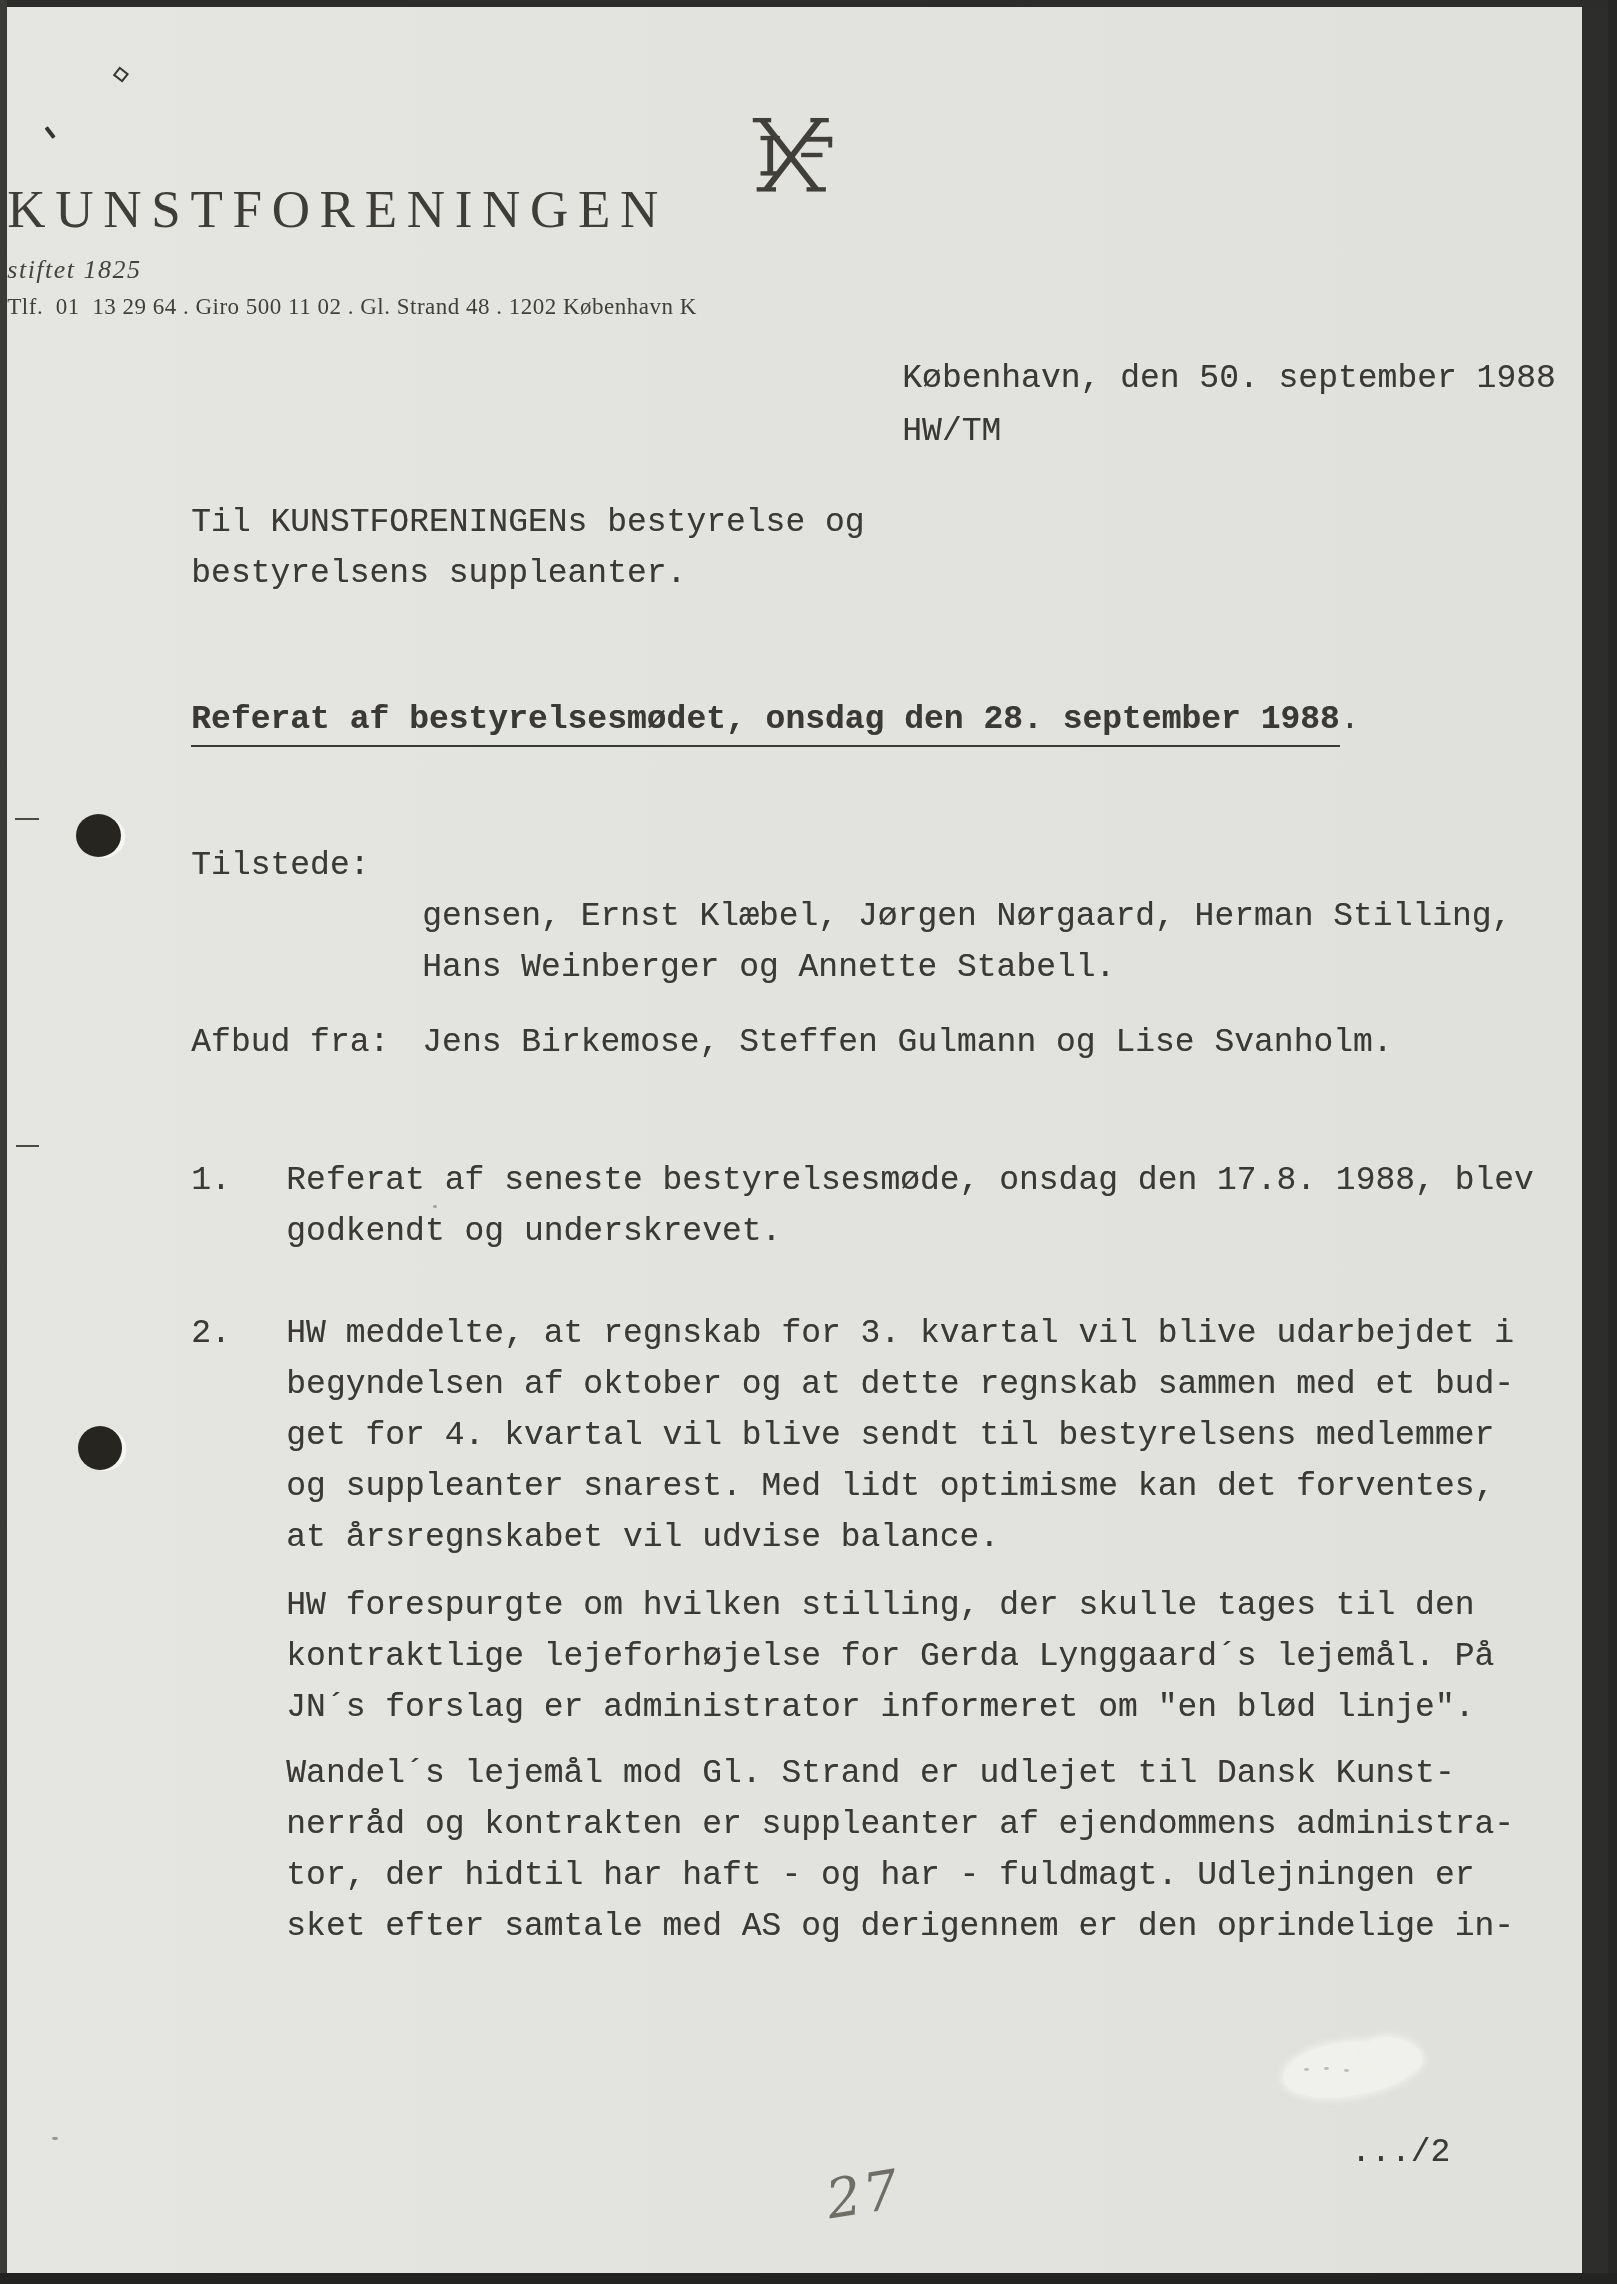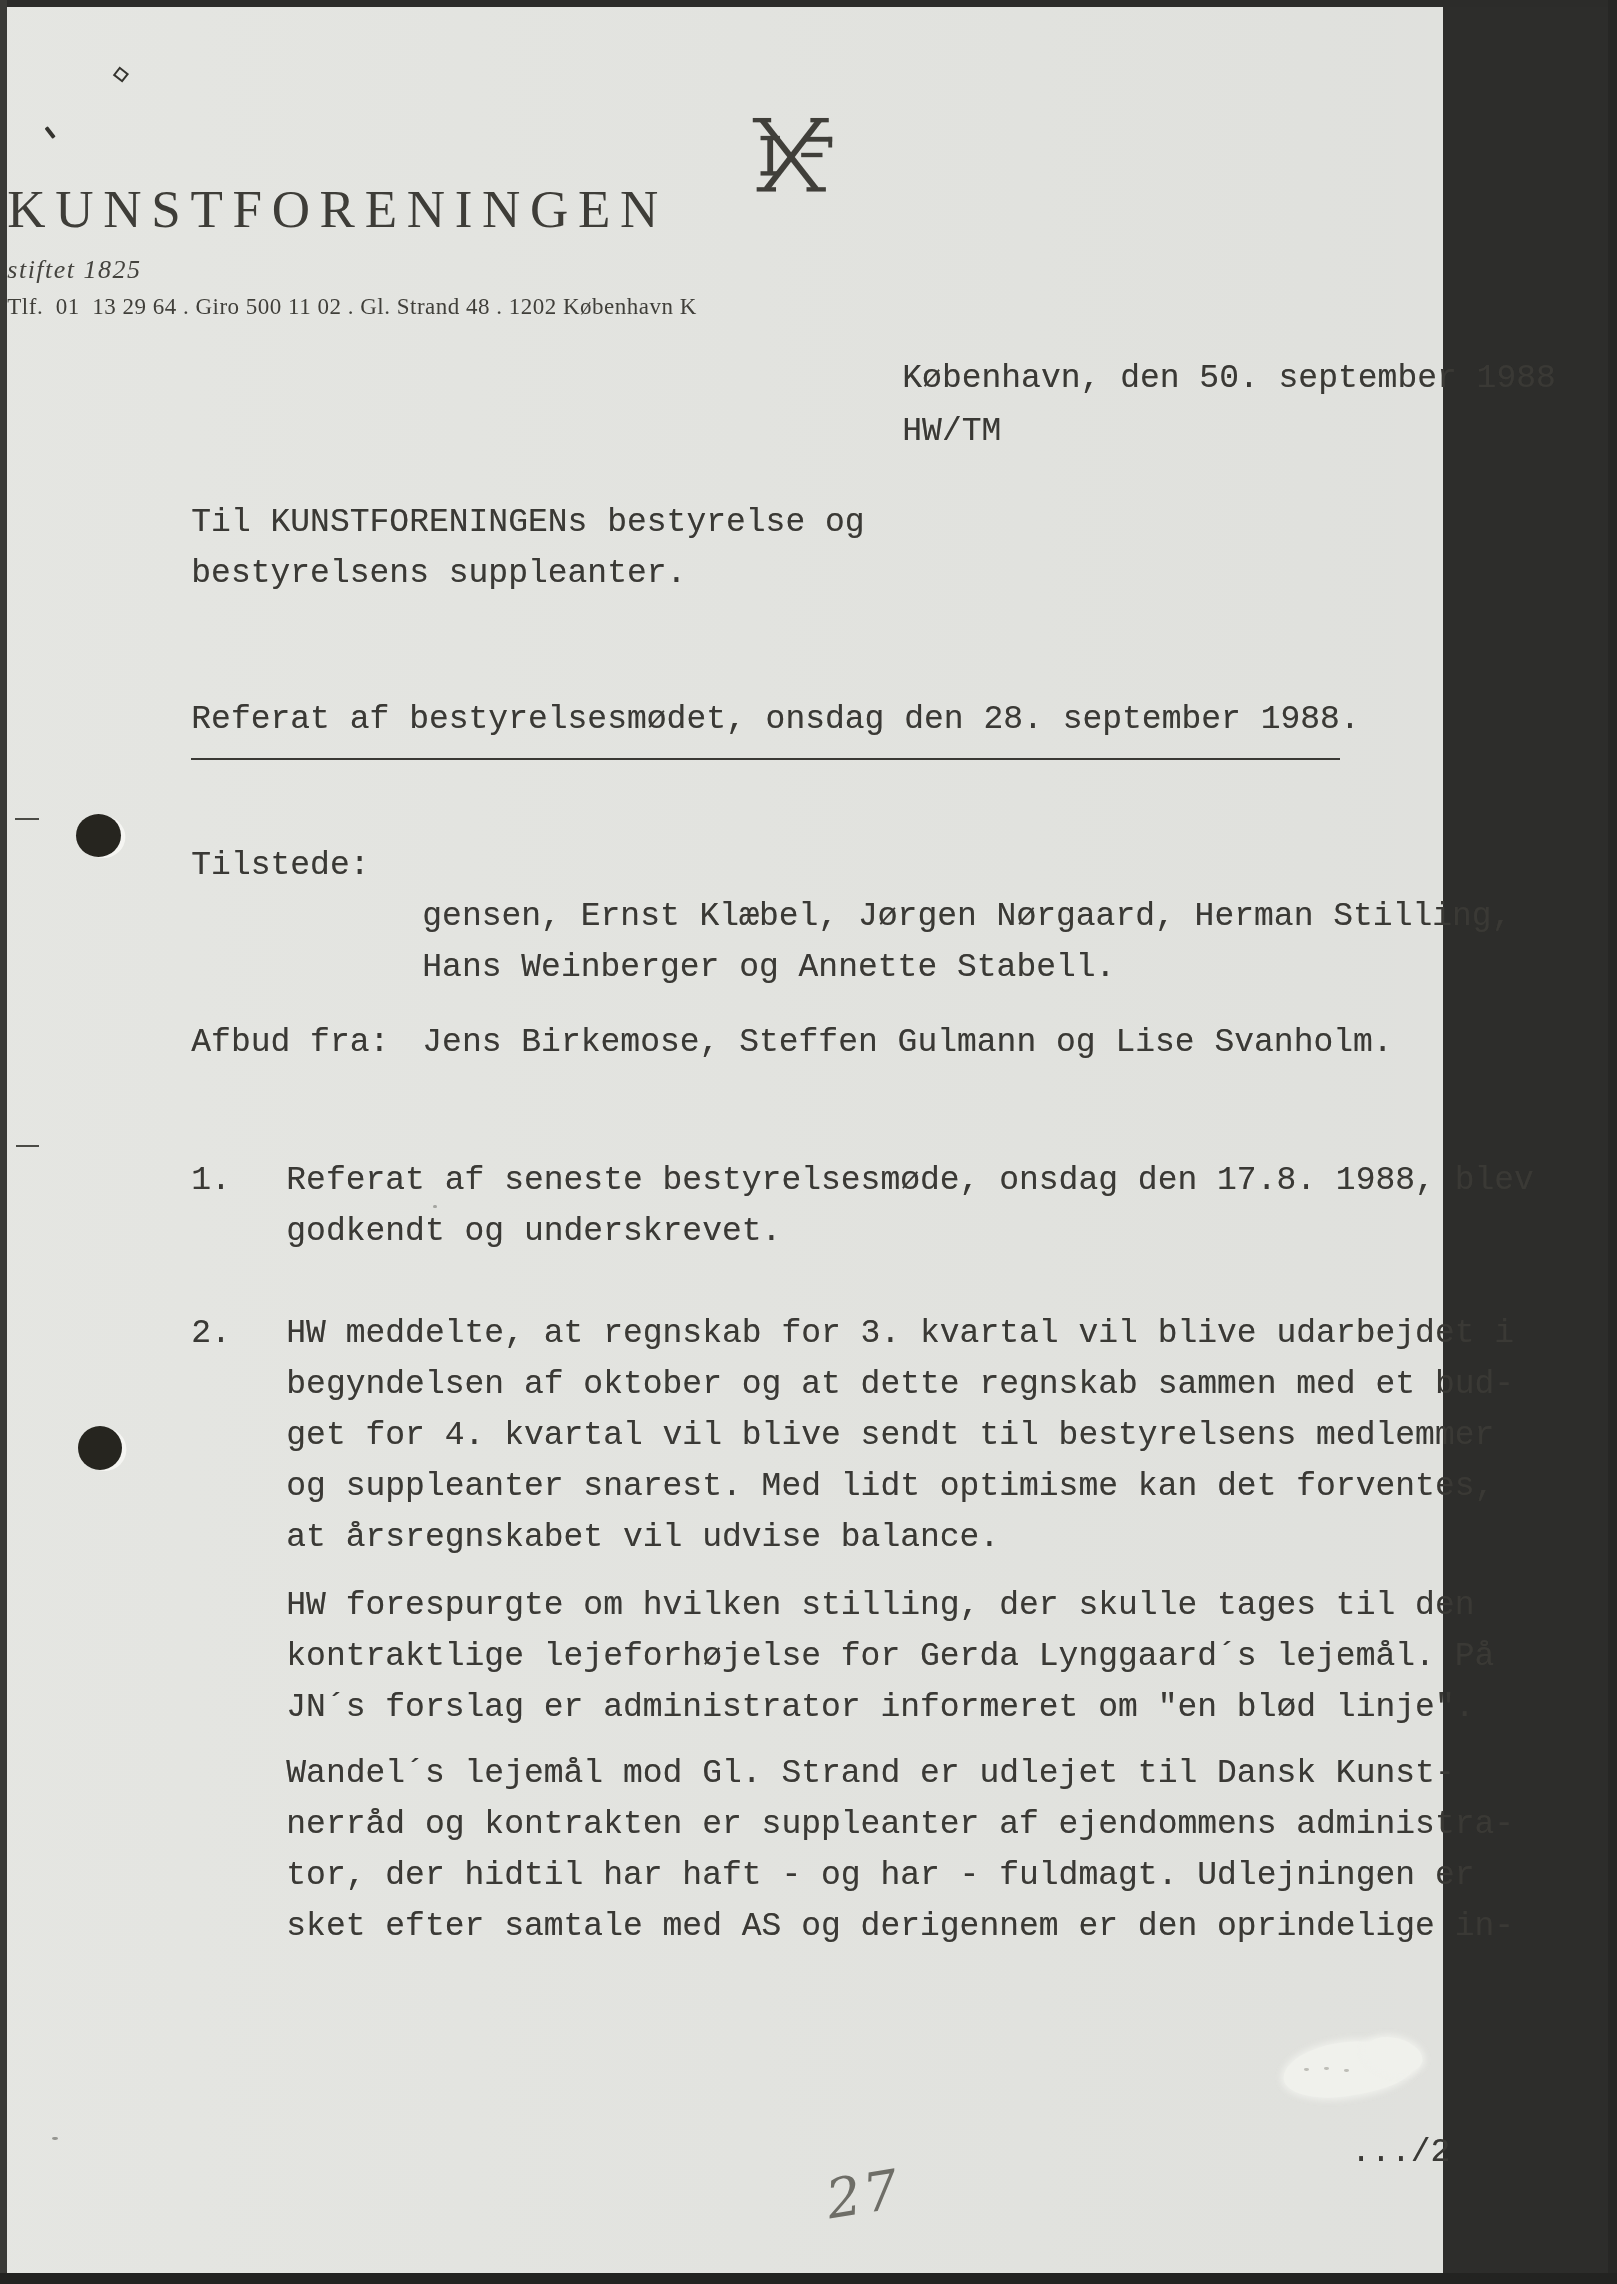--- a/index.html
+++ b/index.html
@@ -2,36 +2,36 @@
 <html style="font-size:7.8px"><head>
 <meta charset="utf-8">
 <style>
   html,body { margin:0; padding:0; background:#2d2d2b; }
   #scan {
     position:relative; width:1618px; height:2284px;
     background:#2d2d2b; overflow:hidden;
     font-family:"Liberation Mono", monospace;
   }
   .paper {
-    position:absolute; left:7.3px; top:6.8px; width:1436px; height:2267px;
+    position:absolute; left:7.3px; top:6.8px; width:1575px; height:2267px;
     background:linear-gradient(90deg, rgba(255,255,255,0.025), rgba(0,0,0,0.018)), #e4e5e1;
   }
   .edge { position:absolute; background:#2c2c2a; }
   #edge-top    { left:0; top:0; width:1618px; height:6.8px; }
   #edge-left   { left:0; top:0; width:7.3px;  height:2284px; background:#3a3a37; }
   #edge-right  { left:1608px; top:0; width:9.7px; height:2284px; background:#272725; }
   #edge-bottom { left:0; top:2273px; width:1618px; height:10.7px; background:#232321; }
 
   
   .tl {
     position:absolute; font-family:"Liberation Mono", monospace;
     font-size:33px; line-height:51px; white-space:pre;
     color:#3a3935; text-shadow:0 0 0.5px rgba(58,57,53,0.45);
   }
-  .u-part { border-bottom:2.4px solid #3a3935; padding-bottom:20px; }
+  .u-part { border-bottom:2.4px solid #3a3935; padding-bottom:7px;font-weight:bold; }
   .lh-org {
     position:absolute; left:0; top:176px; width:100%;
     font-family:"Liberation Serif", serif; font-size:53px; line-height:1;
     letter-spacing:9.7px; color:#3e3d38; white-space:pre;
   }
   .lh-founded {
     position:absolute; left:0; top:250px; width:100%;
     font-family:"Liberation Serif", serif; font-style:italic;
     font-size:26px; line-height:1; letter-spacing:1.5px; color:#44433e; white-space:pre;
   }

